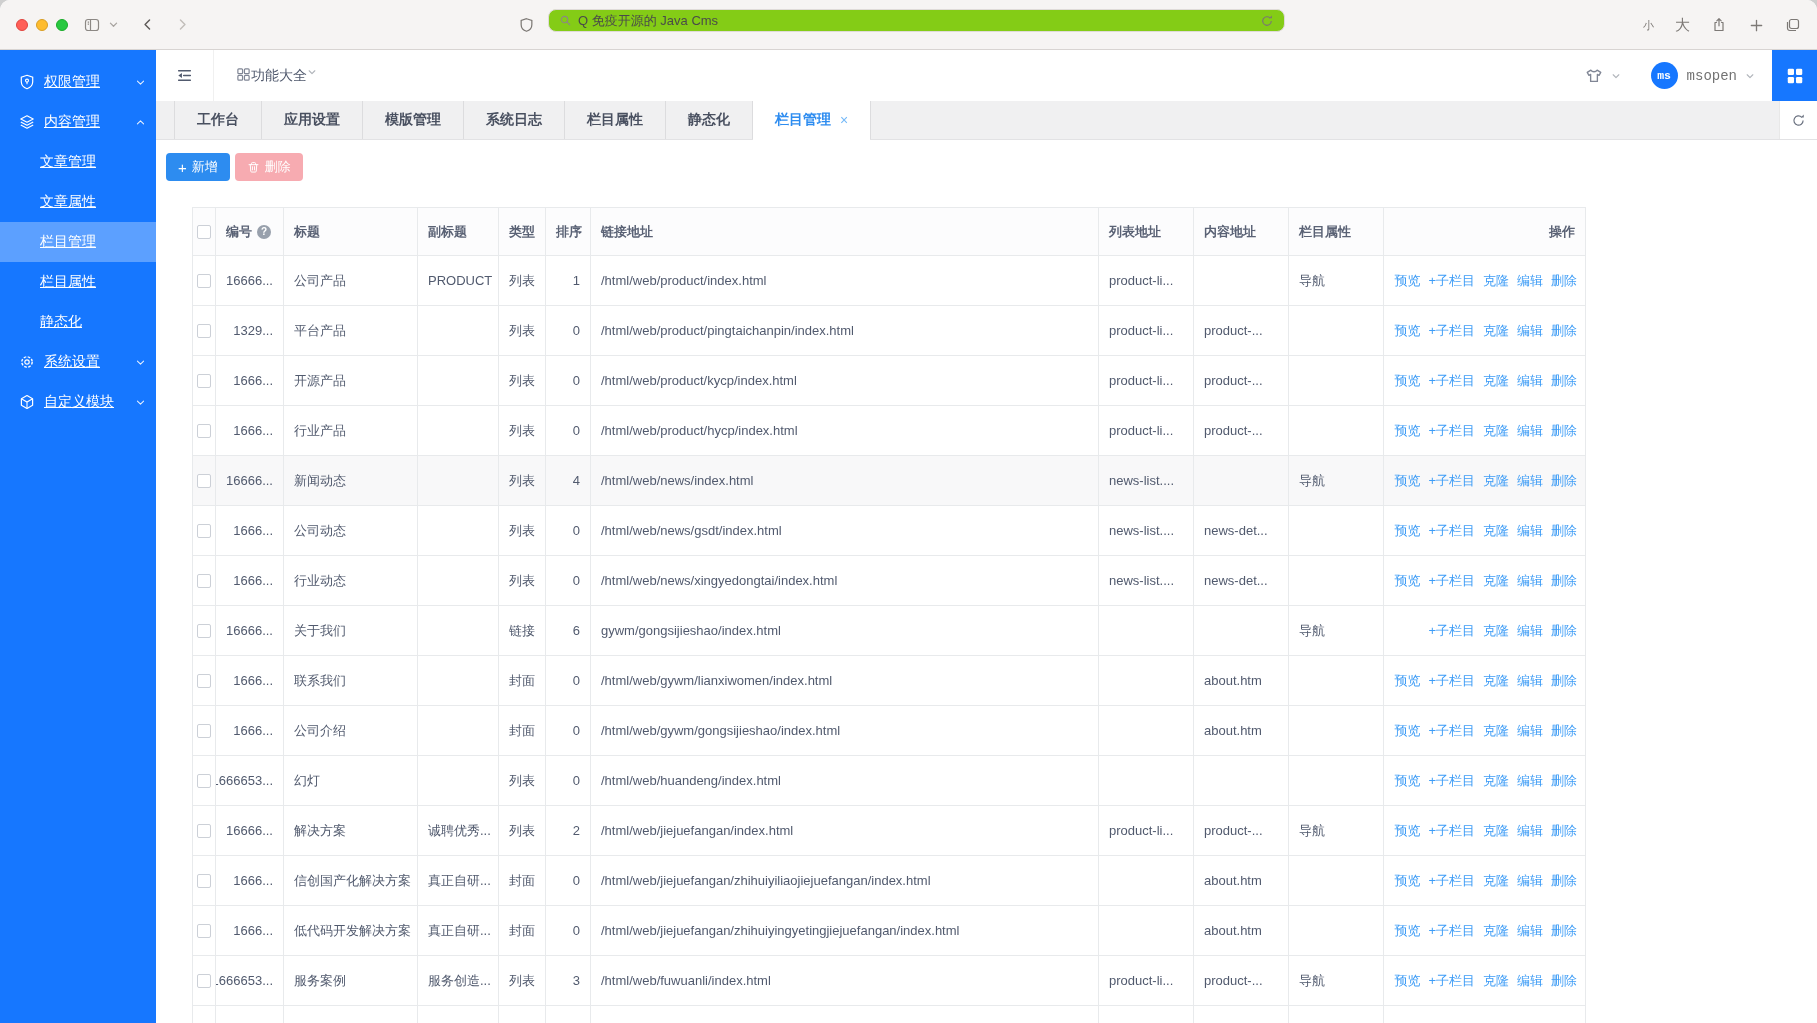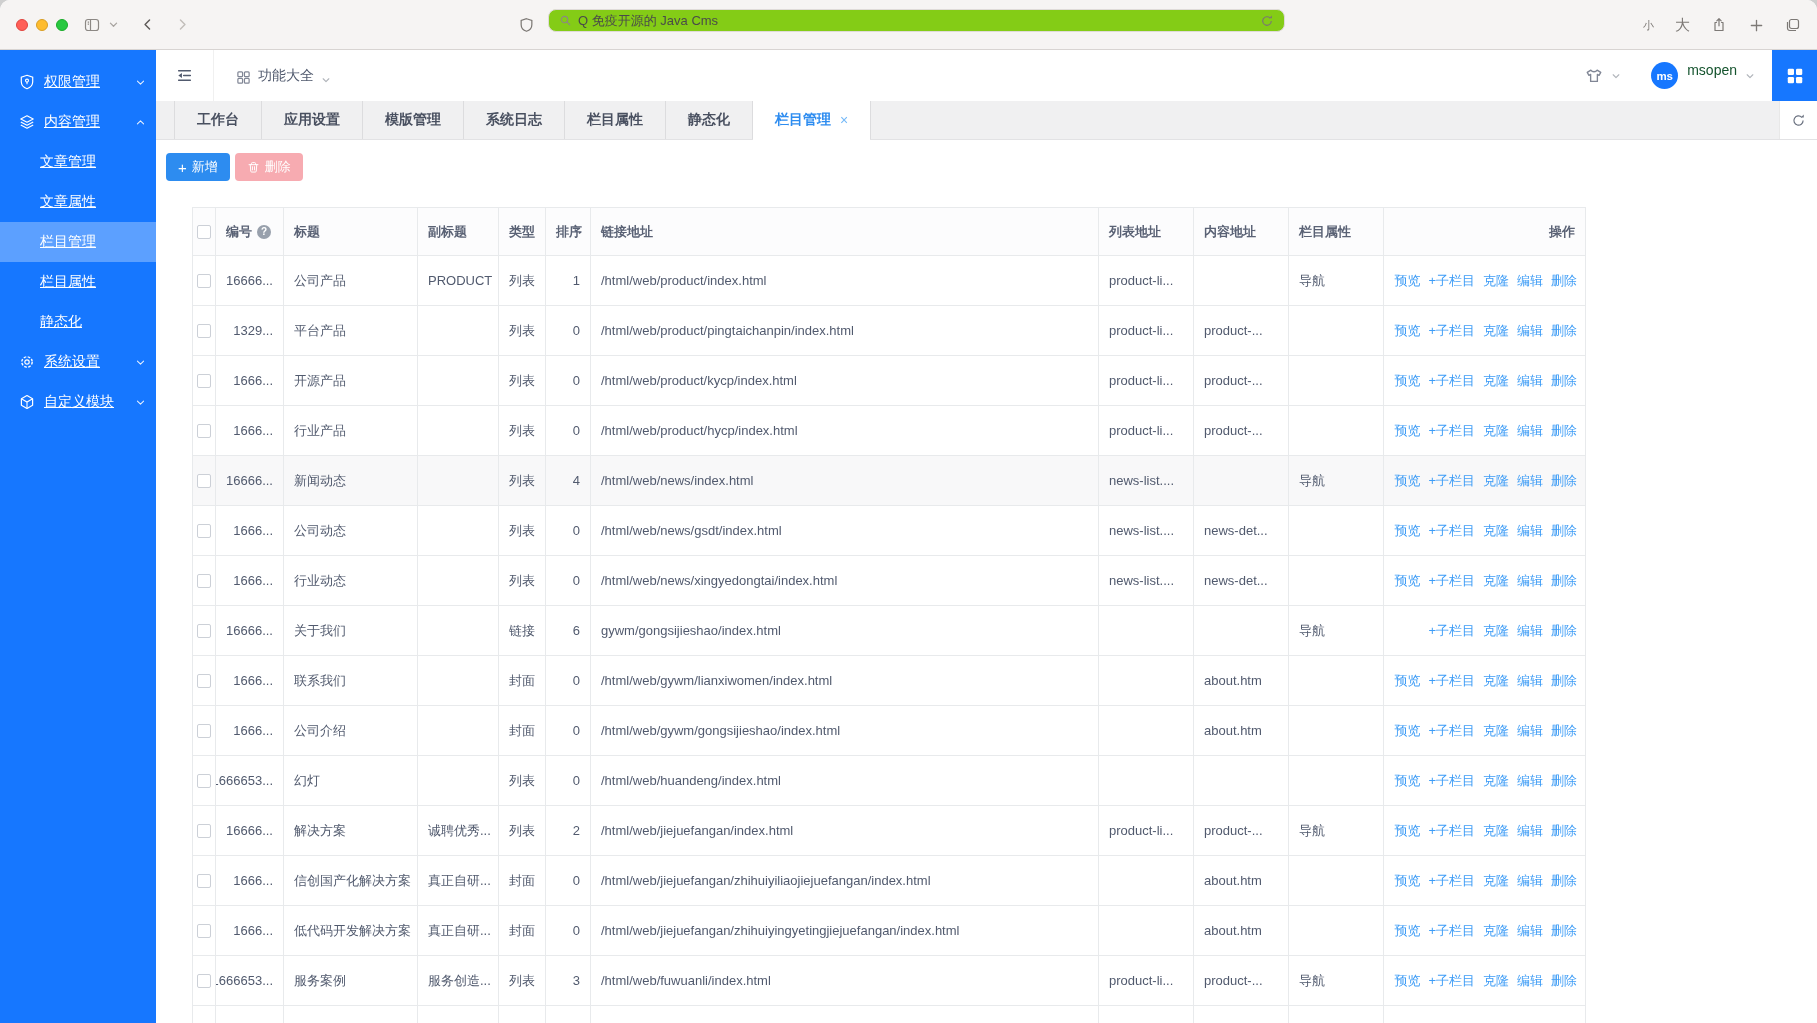--- a/index.html
+++ b/index.html
@@ -47,31 +47,31 @@
   .nav-child { padding-left:40px; }
   .nav-item.active { background:rgba(255,255,255,.3); }
 
   .main { flex:1; min-width:0; display:flex; flex-direction:column; }
 
   
   .topbar { height:51px; background:#fff; display:flex; align-items:center; position:relative; }
   .fold-btn { width:58px; height:51px; display:flex; align-items:center; justify-content:center;
               border-right:1px solid #f0f0f0; color:#515a6e; }
   .fold-btn .icn { width:17px; }
-  .menu-entry { display:flex; align-items:flex-end; gap:7px; margin-left:22px;
+  .menu-entry { display:flex; align-items:flex-start; margin-left:22px;
                 color:#515a6e; font-size:14px; }
   .menu-entry .grid-ic { width:15px; color:#808695; }
   .menu-entry .chev { width:10px; color:#b0b4ba; }
-  .topbar-right { margin-left:auto; display:flex; margin-right:62px; }
+  .topbar-right { margin-left:auto; display:flex; align-items:center; margin-right:62px;font-family:Liberation Mono, monospace; }
   .tshirt-ic { width:18px; color:#808695; }
   .topbar-right .chev { width:10px; color:#b0b4ba; margin-left:8px; }
   .avatar { width:27px; height:27px; border-radius:50%; background:#1677ff; color:#fff;
             font-size:11.5px; font-weight:700; display:flex; align-items:center;
             justify-content:center; margin-left:30px; }
-  .username { font-size:14px; color:#14532d; margin-left:9px; }
+  .username { font-size:14px; color:#737373; margin-left:9px; }
   .appgrid-btn { position:absolute; right:0; top:0; width:45px; height:51px; background:#1677ff;
                  color:#fff; display:flex; align-items:center; justify-content:center; }
   .appgrid-btn .icn { width:20px; }
 
   
   .tabbar { height:39px; background:#f0f0f1; border-bottom:1px solid #e2e2e4; display:flex;
             padding-left:18px; position:relative; }
   .tab { display:flex; align-items:center; padding:0 22px; font-size:14px; font-weight:600;
          color:#495060; border-right:1px solid #dcdcde; cursor:pointer; position:relative; }
   .tab:first-child { border-left:1px solid #dcdcde; }

